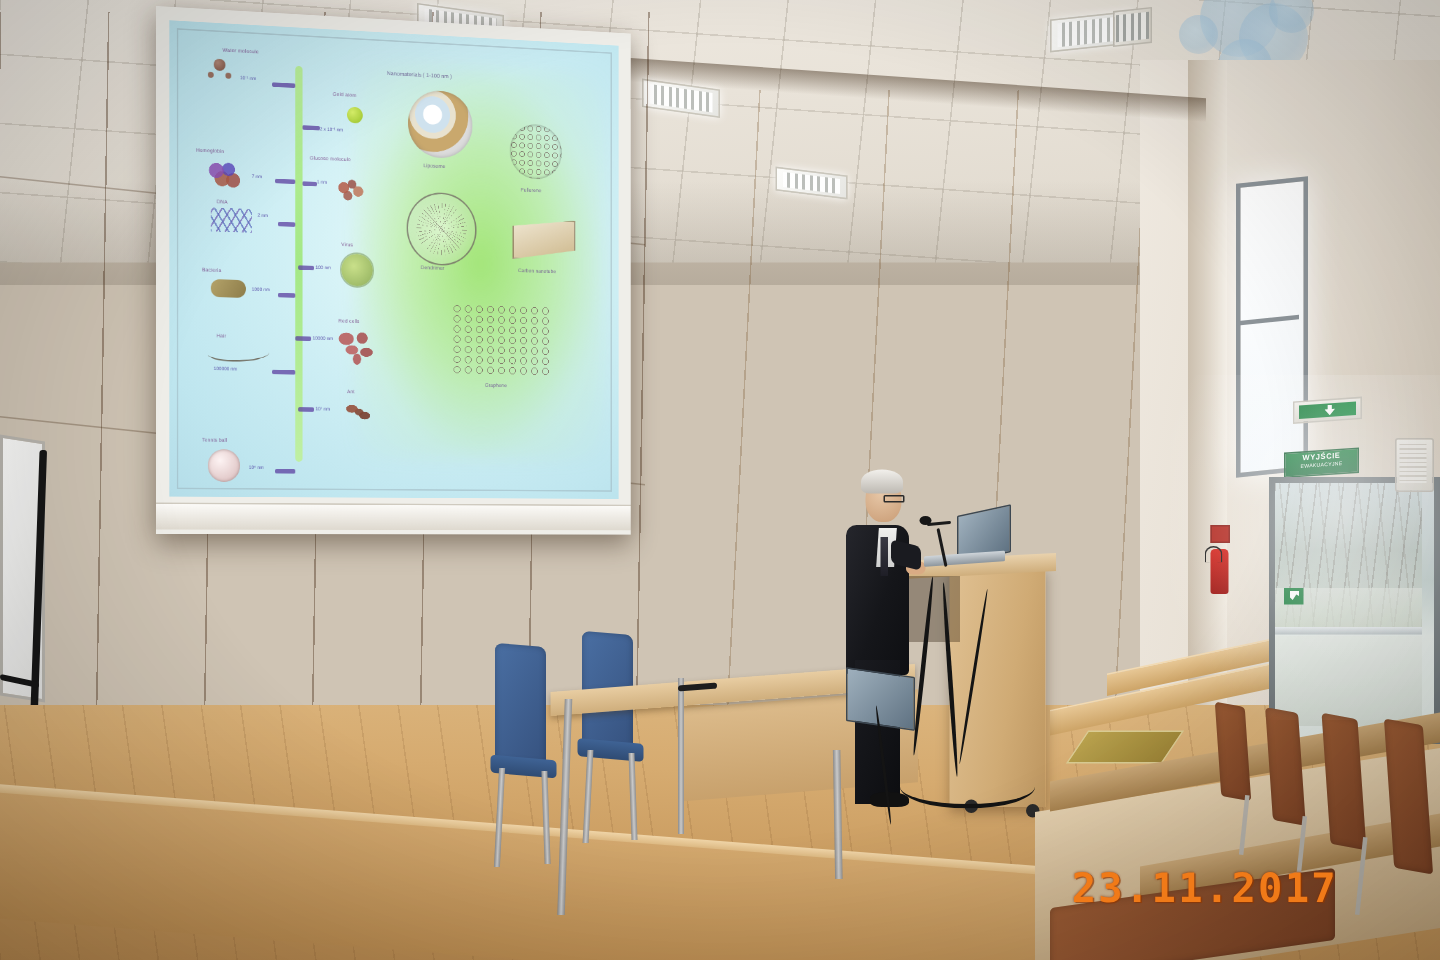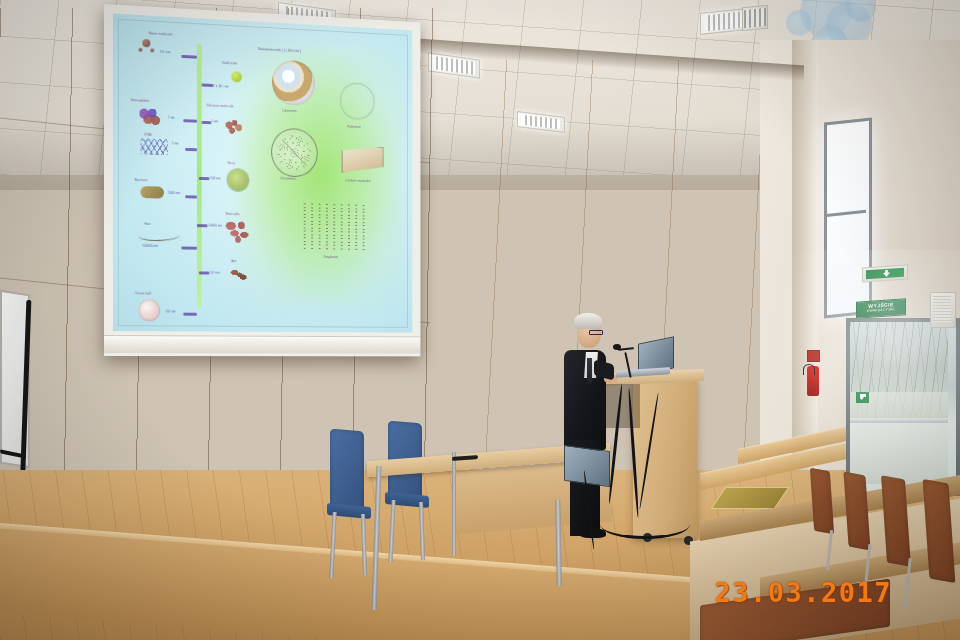--- a/index.html
+++ b/index.html
@@ -444,15 +444,15 @@
   <div class="abs seat-back" style="left:884px;top:478px;width:24px;height:86px;transform:skewY(14deg) rotate(-4deg);"></div>
   <div class="abs seat-back" style="left:926px;top:482px;width:26px;height:98px;transform:skewY(14deg) rotate(-4deg);"></div>
   <div class="abs seat-leg" style="left:828px;top:530px;width:3px;height:40px;transform:rotate(6deg);"></div>
   <div class="abs seat-leg" style="left:866px;top:544px;width:3px;height:46px;transform:rotate(6deg);"></div>
   <div class="abs seat-leg" style="left:906px;top:558px;width:3px;height:52px;transform:rotate(6deg);"></div>
   <div class="abs seat-back" style="left:700px;top:592px;width:190px;height:48px;transform:skewY(-8deg);"></div>
 
   <div class="abs glare"></div>
   <div class="abs vignette"></div>
 
-  <div class="abs datestamp">23.03.2017</div>
+  <div class="abs datestamp">23.11.2017</div>
 
 </div>
 
 </body></html>

